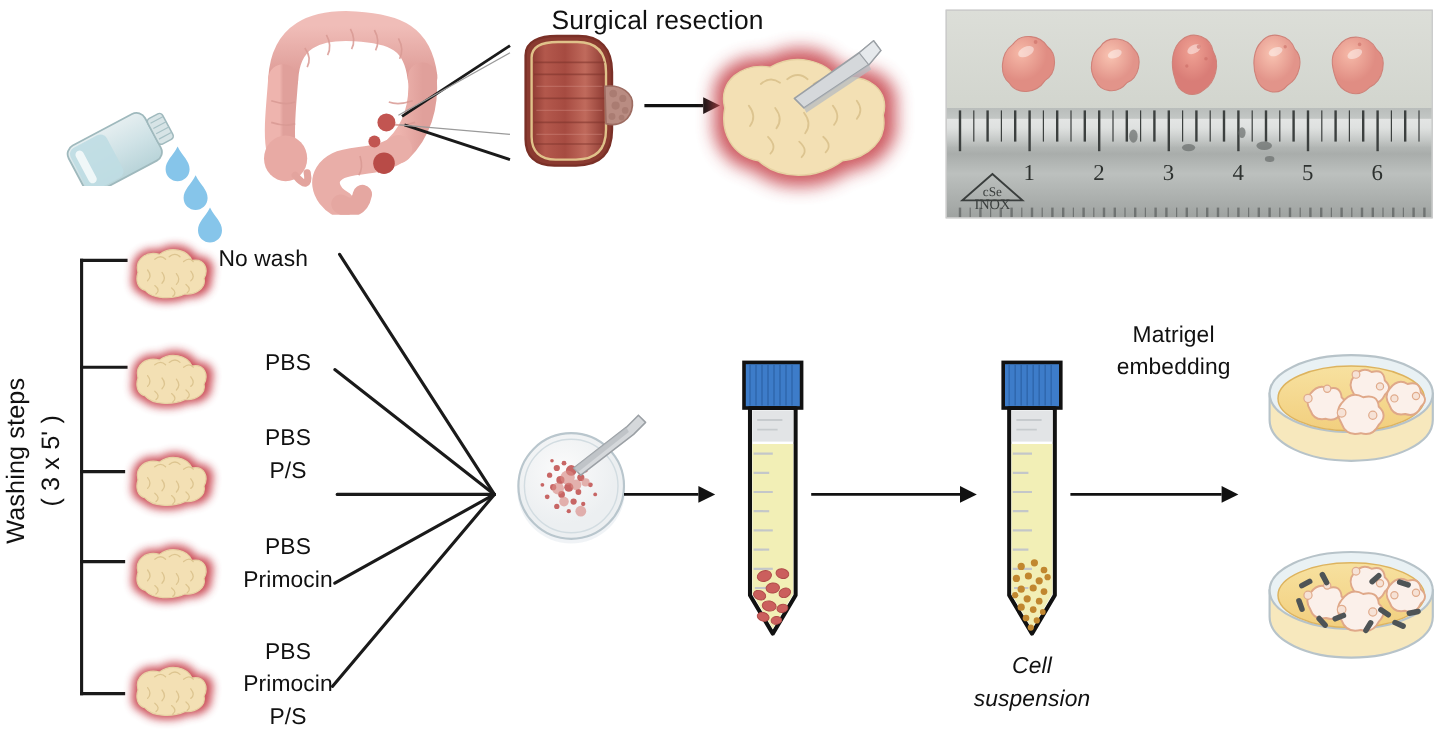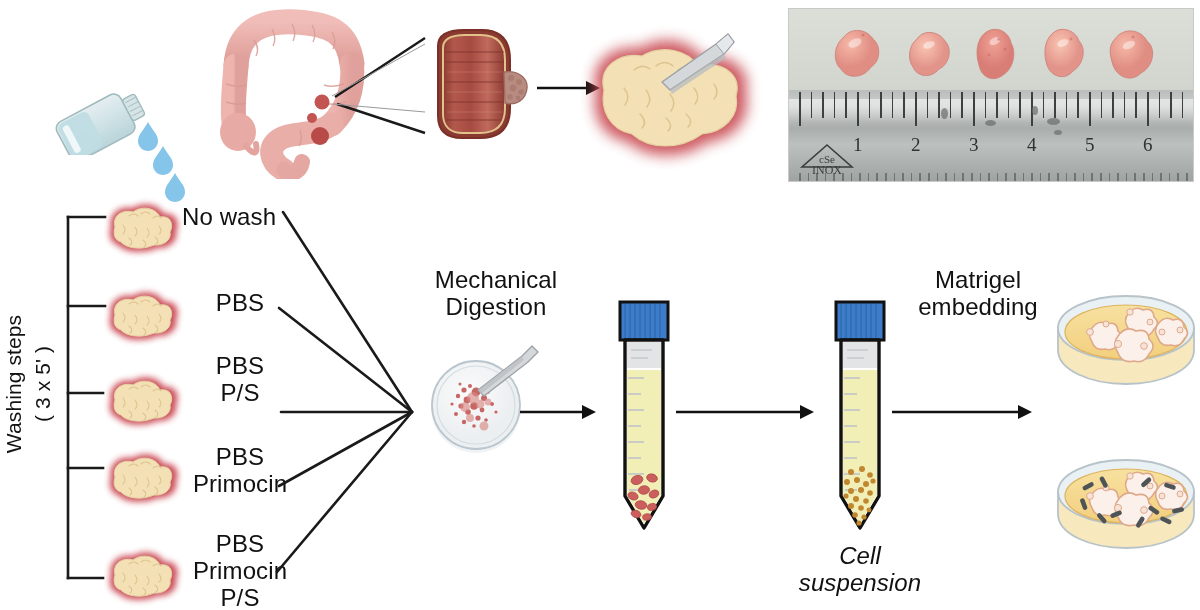--- a/index.html
+++ b/index.html
@@ -11,21 +11,21 @@
   #canvas{
     position:relative;
     width:1200px;
     height:610px;
     background:#ffffff;
     overflow:hidden;
   }
   .abs{position:absolute;}
   .lbl{
     color:#111111;
-    font-size:24px;
+    font-size:19px;
     line-height:27px;
     white-space:pre-line;
     letter-spacing:0.1px;
   }
   .lbl.ital{font-style:italic;}
   .ctr{text-align:center;}
   .lft{text-align:left;}
 
   
   #axis-title{
@@ -87,20 +87,21 @@
   .dish{position:absolute;}
 </style>
 </head>
 <body>
 
 <div id="canvas">
 
   <div class="abs lbl" id="axis-title">Washing steps
 ( 3 x 5' )</div>
 
+  <div class="abs lbl ctr" style="left:443px;top:3px;width:210px;font-size:22px;">Surgical resection</div>
 
   <div class="abs" style="left:196px;top:4px;width:200px;height:175px;">
     <svg width="200" height="175" viewBox="0 0 200 175">
       <defs>
         <linearGradient id="colGrad" x1="0" y1="0" x2="0" y2="1">
           <stop offset="0" stop-color="#f0bdb8"></stop>
           <stop offset="1" stop-color="#dd9a95"></stop>
         </linearGradient>
         <linearGradient id="colGrad2" x1="0" y1="0" x2="1" y2="0">
           <stop offset="0" stop-color="#eeb4ae"></stop>
@@ -567,22 +568,20 @@
   <svg class="overlay">
     <g stroke="#1a1a1a" stroke-width="2.6" stroke-linecap="round">
       <line x1="283" y1="212" x2="412" y2="412"></line>
       <line x1="279" y1="308" x2="412" y2="412"></line>
       <line x1="281" y1="412" x2="412" y2="412"></line>
       <line x1="279" y1="486" x2="412" y2="412"></line>
       <line x1="277" y1="572" x2="412" y2="412"></line>
     </g>
   </svg>
 
-  <div class="abs lbl ctr" style="left:406px;top:266px;width:180px;">Mechanical
-Digestion</div>
 
   <div class="abs" style="left:418px;top:340px;width:130px;height:130px;">
     <svg width="130" height="130" viewBox="0 0 130 130">
       <defs>
         <radialGradient id="dishG" cx="42%" cy="36%">
           <stop offset="0" stop-color="#fbfbfb"></stop>
           <stop offset="1" stop-color="#eceff1"></stop>
         </radialGradient>
       </defs>
       <circle cx="58" cy="68" r="45" fill="#e3eaee" opacity=".55"></circle>

